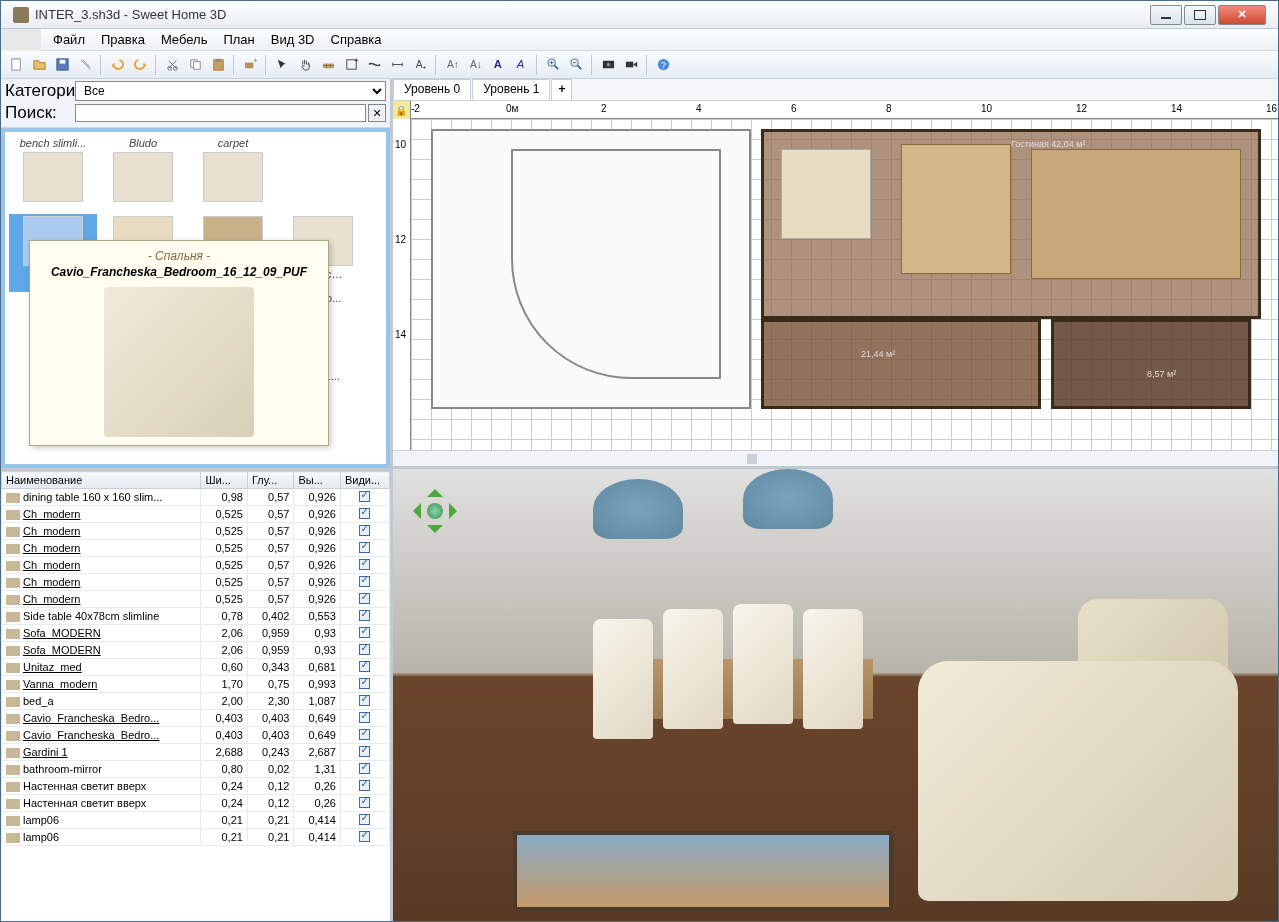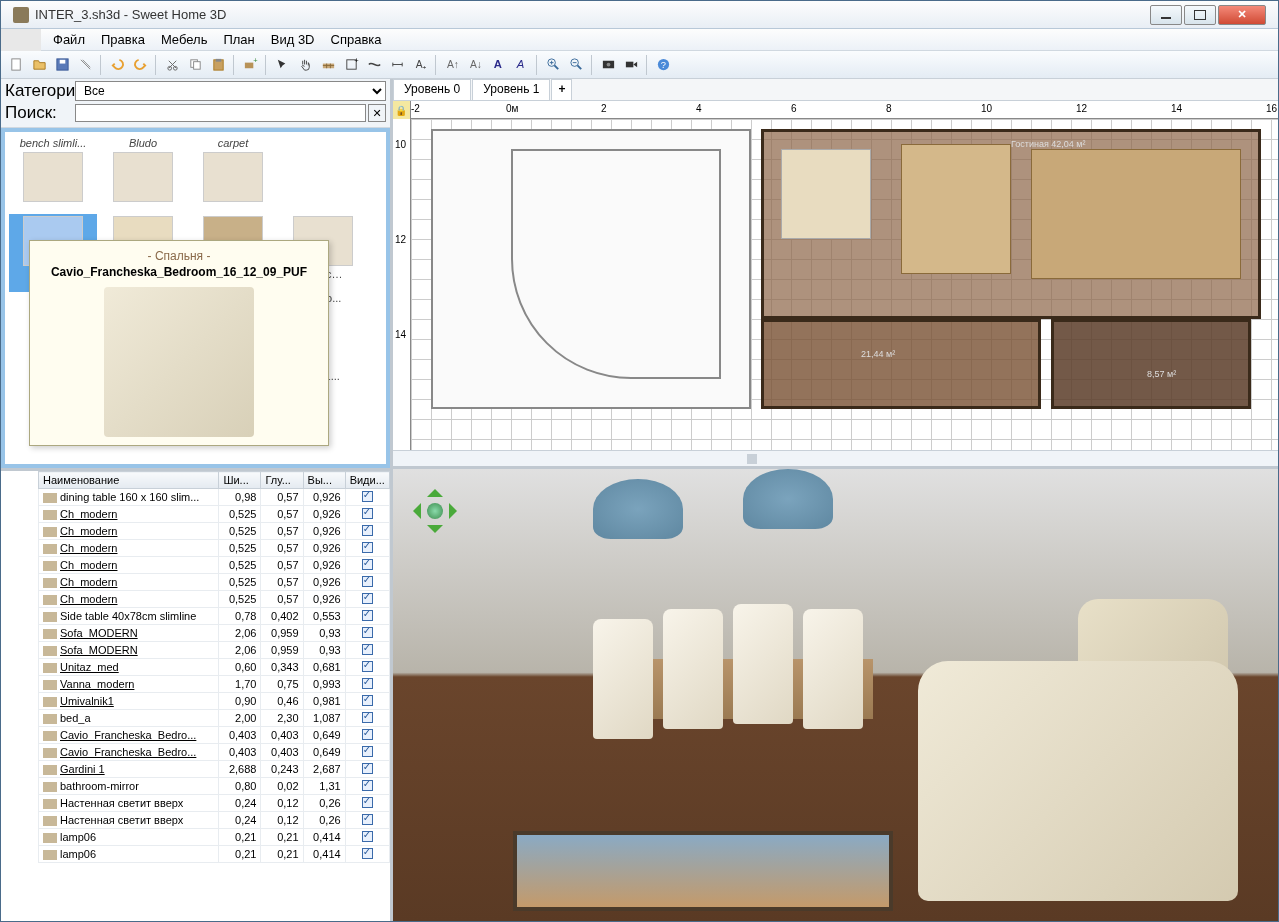--- a/index.html
+++ b/index.html
@@ -36,26 +36,26 @@
 .search-icon { width: 18px; height: 18px; margin-left: 2px; border: 1px solid #888; display: flex; align-items: center; justify-content: center; font-size: 11px; }
 
 .catalog-grid { flex: 1; min-height: 340px; max-height: 340px; border: 4px solid #98c4e8; background: #fff; padding: 4px; overflow: auto; position: relative; }
 .grid-row { display: flex; gap: 2px; }
 .grid-cell { width: 88px; height: 78px; text-align: center; position: relative; }
 .grid-cell.sel { background: #5ea8e8; }
 .grid-label { font-size: 11px; font-style: italic; color: #444; white-space: nowrap; overflow: hidden; text-overflow: ellipsis; padding: 1px 2px; }
 .grid-img { width: 60px; height: 50px; margin: 2px auto; background: #e8e0d0; border: 1px solid #ccc; }
 .grid-name { font-size: 11px; color: #444; white-space: nowrap; overflow: hidden; text-overflow: ellipsis; }
 
-.tooltip { position: absolute; left: 24px; top: 108px; width: 300px; background: #fffdf0; border: 1px solid #aca880; padding: 8px; z-index: 10; box-shadow: 2px 2px 6px rgba(0,0,0,0.2); text-align: center; }
+.tooltip { position: absolute; left: 24px; top: 108px; width: 300px; background: #fffdf0; border: 1px solid #aca880; padding: 8px; z-index: 10; box-shadow: 2px 2px 6px rgba(0,0,0,0.2); text-align: center; font-style: italic; }
 .tooltip-cat { color: #8a6a4a; font-size: 12px; }
 .tooltip-name { font-weight: bold; font-size: 12px; margin: 2px 0 8px 0; }
 .tooltip-img { width: 150px; height: 150px; margin: 0 auto; background: linear-gradient(135deg, #f0ead8, #d8d0b8); border-radius: 4px; }
 
-.props-table { flex: 1; overflow: auto; background: #fff; border-top: 3px solid #c0c8d0; padding-left: 37px; }
+.props-table { flex: 1; overflow: auto; background: #fff; border-top: 3px solid #c0c8d0; }
 .props-table table { width: 100%; border-collapse: collapse; font-size: 11px; }
 .props-table th { background: linear-gradient(to bottom, #f8fafc, #e4eaf0); border: 1px solid #c8d0d8; padding: 2px 4px; text-align: left; font-weight: normal; position: sticky; top: 0; }
 .props-table td { border: 1px solid #e8ecf0; padding: 1px 4px; height: 17px; white-space: nowrap; overflow: hidden; }
 .props-table td.num { text-align: right; }
 .row-icon { display: inline-block; width: 14px; height: 10px; background: #c8b898; margin-right: 3px; vertical-align: middle; }
 .vis-check { width: 11px; height: 11px; border: 1px solid #3a6aaa; background: #e8f0fc; display: inline-block; position: relative; }
 .vis-check::after { content: "✓"; position: absolute; left: 0; top: -3px; font-size: 10px; color: #2a5a9a; }
 
 .right-pane { flex: 1; display: flex; flex-direction: column; overflow: hidden; }
 
@@ -441,27 +441,20 @@
                 <td style="text-align:center"><span class="vis-check"></span></td>
               </tr>
               <tr>
                 <td><span class="row-icon"></span><span class="underline">Vanna_modern</span></td>
                 <td class="num">1,70</td>
                 <td class="num">0,75</td>
                 <td class="num">0,993</td>
                 <td style="text-align:center"><span class="vis-check"></span></td>
               </tr>
               <tr>
-                <td><span class="row-icon"></span><span class="underline">Umivalnik1</span></td>
-                <td class="num">0,90</td>
-                <td class="num">0,46</td>
-                <td class="num">0,981</td>
-                <td style="text-align:center"><span class="vis-check"></span></td>
-              </tr>
-              <tr>
                 <td><span class="row-icon"></span><span class="">bed_a</span></td>
                 <td class="num">2,00</td>
                 <td class="num">2,30</td>
                 <td class="num">1,087</td>
                 <td style="text-align:center"><span class="vis-check"></span></td>
               </tr>
               <tr>
                 <td><span class="row-icon"></span><span class="underline">Cavio_Francheska_Bedro...</span></td>
                 <td class="num">0,403</td>
                 <td class="num">0,403</td>

